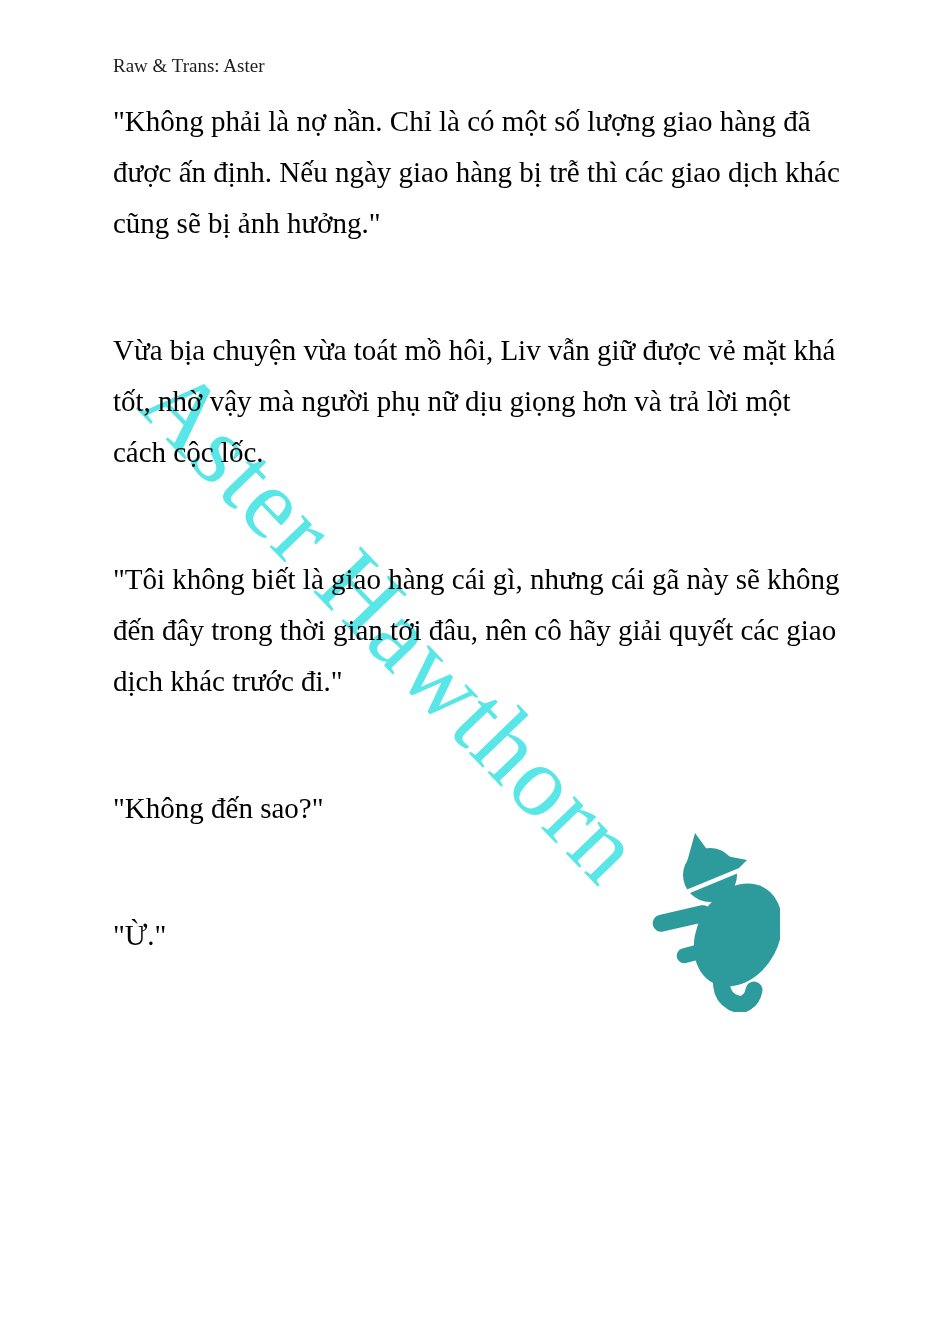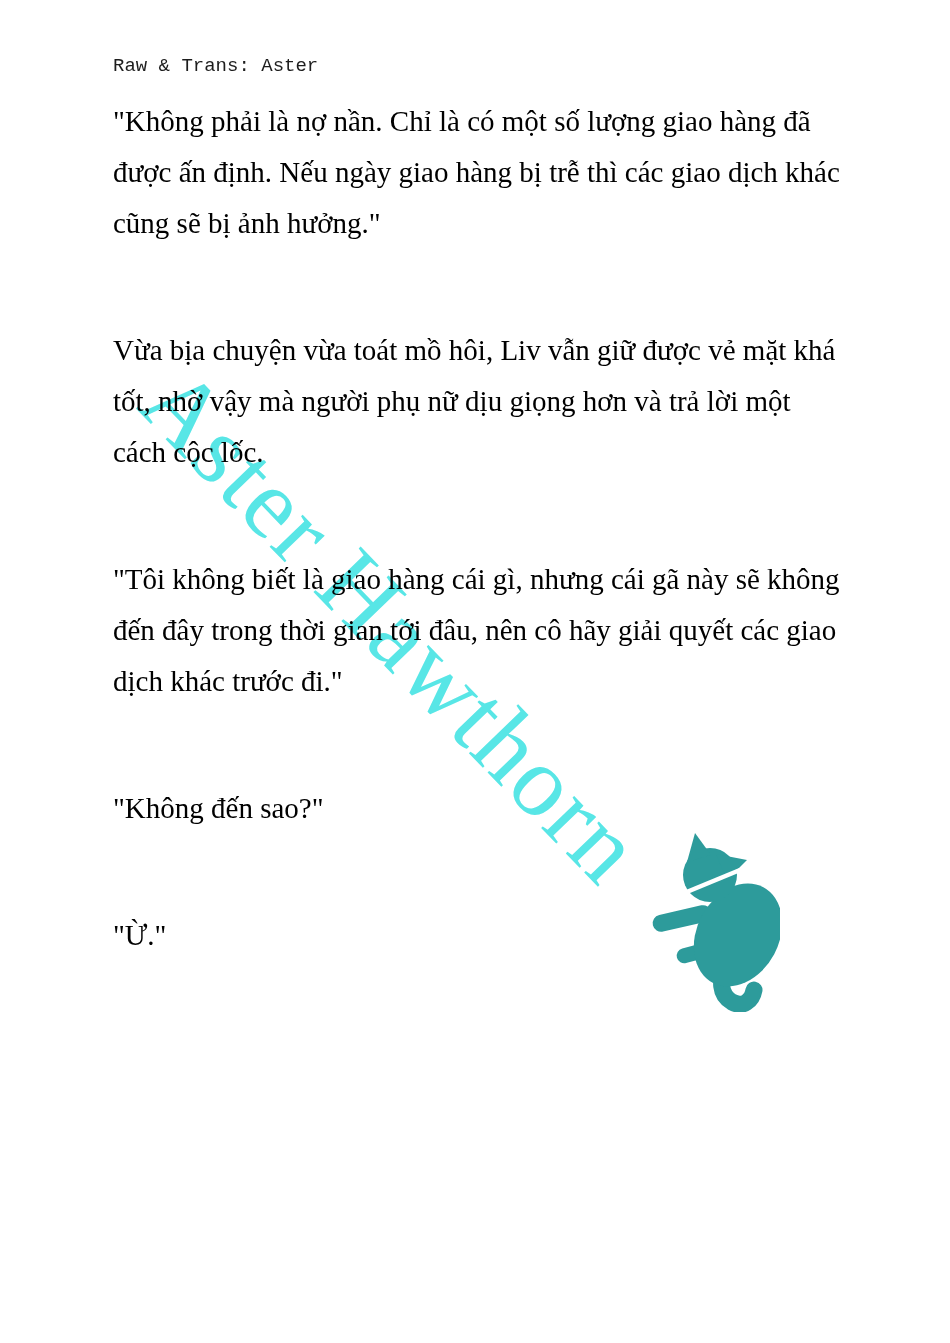--- a/index.html
+++ b/index.html
@@ -13,21 +13,21 @@
     height: 1343px;
     background: #ffffff;
     overflow: hidden;
     font-family: "Liberation Serif", "DejaVu Serif", serif;
     color: #000000;
   }
   .header-credit {
     position: absolute;
     top: 55px;
     left: 113px;
-    font-family: Liberation Mono, monospace;
+    font-family: Liberation Serif, serif;
     font-size: 19px;
     line-height: 22px;
     color: #1d1d1d;
     z-index: 2;
   }
   .watermark {
     position: absolute;
     top: 350px;
     left: 195px;
     font-family: "Liberation Serif", "DejaVu Serif", serif;

